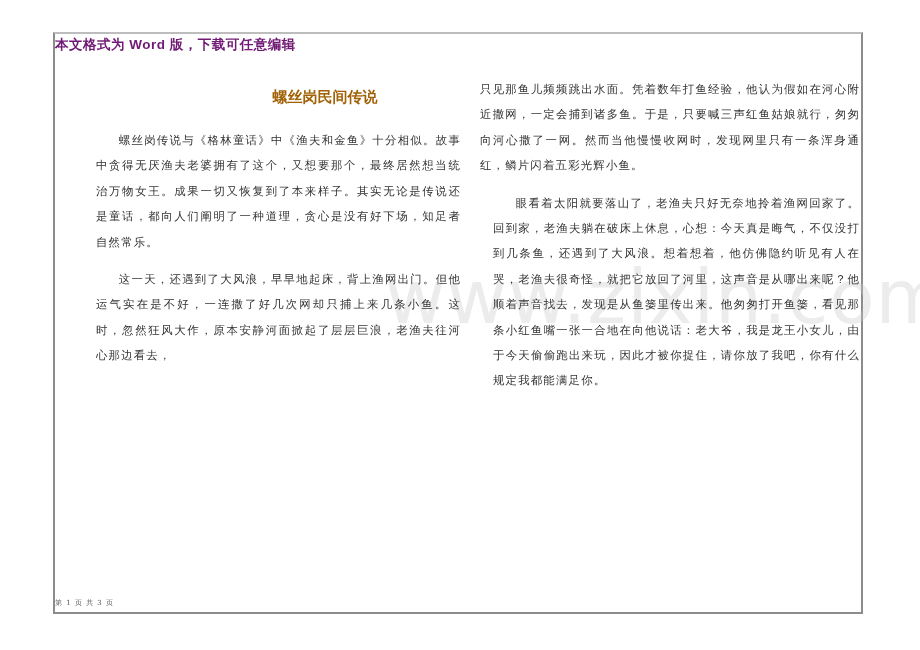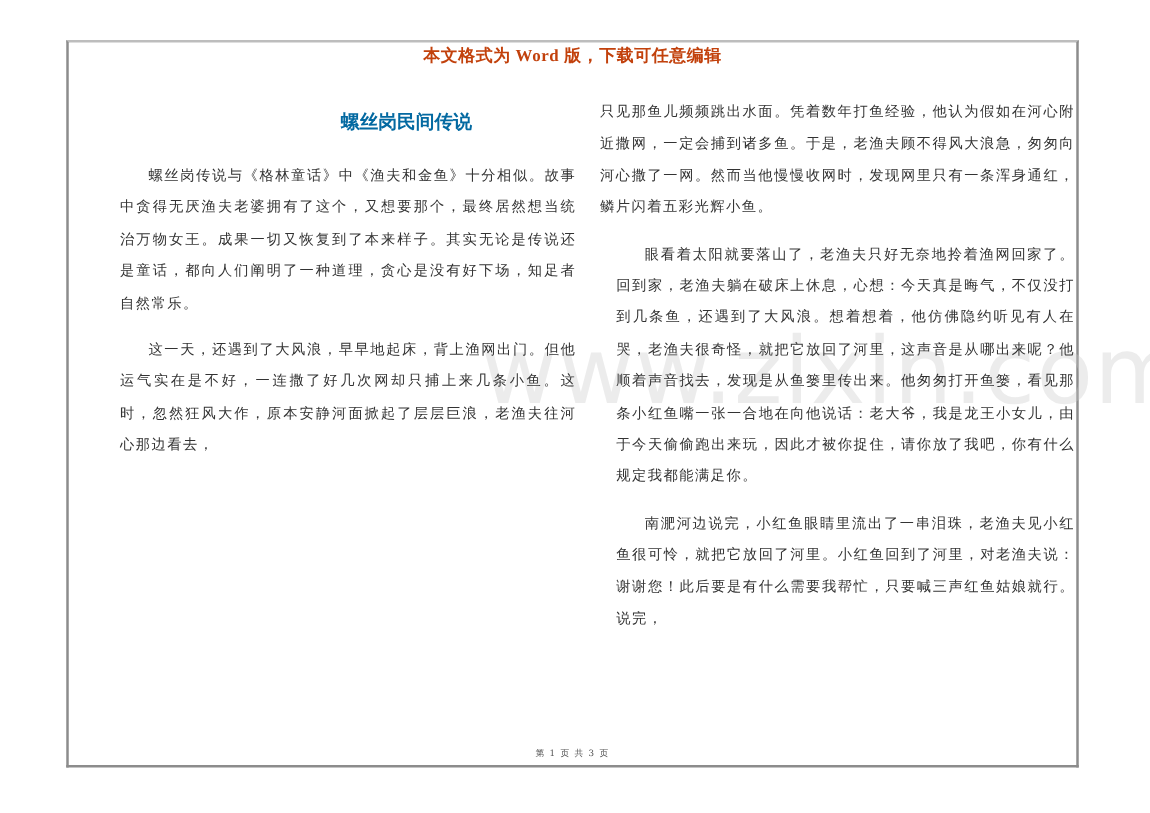--- a/index.html
+++ b/index.html
@@ -7,61 +7,60 @@
       width: 920px; height: 650px; background: #ffffff; position: relative; overflow: hidden;
       font-family: "DejaVu Serif", "Liberation Serif", serif;
     }
     .page {
       position: absolute; left: 53px; top: 32px; width: 806px; height: 578px;
       border-left: 2px solid #8c8c8c; border-right: 2px solid #8c8c8c;
       border-bottom: 2px solid #8c8c8c; border-top: 2px solid #bdbdbd;
       background: #fff;
     }
     .banner {
-      position: absolute; left: 0; right: 0; top: 2px; text-align: center;
-      color: #c2410c; font-family: Liberation Serif, serif;
+      position: absolute; left: 0; right: 0; top: 2px; 
+      color: #701a75; font-family: Liberation Sans, sans-serif;
       font-size: 13.5px; font-weight: bold; letter-spacing: 0.5px;
     }
     .title {
       position: absolute; left: 140px; top: 54px; width: 260px; text-align: center;
       font-family: "DejaVu Sans", "Liberation Sans", sans-serif;
-      font-weight: bold; font-size: 15px; color: #0369a1;
+      font-weight: bold; font-size: 15px; color: #a16207;
     }
     .col {
       position: absolute; font-size: 11.4px; color: #333; letter-spacing: 1.2px;
       line-height: 25.4px;
     }
     .col-left { left: 28px; top: 94px; width: 378px; }
     .col-right { left: 425px; top: 43px; width: 380px; }
     .para { margin: 0 0 12px 0; text-align: justify; }
     .indent { text-indent: 2em; margin-left: 13px; }
     .watermark {
       position: absolute; left: 330px; top: 220px;
       font-family: "DejaVu Sans", "Liberation Sans", sans-serif;
       font-size: 74px; color: rgba(200,200,200,0.35); letter-spacing: 1px;
       white-space: nowrap; pointer-events: none;
     }
     .footer {
-      position: absolute; left: 0; right: 0; bottom: 4px; text-align: center;
+      position: absolute; left: 0; right: 0; bottom: 4px; 
       font-size: 7px; color: #555; letter-spacing: 1px;
     }
   </style>
 </head>
 <body>
 
 <div class="page">
   <div class="banner">本文格式为 Word 版，下载可任意编辑</div>
   <div class="watermark">www.zixin.com.cn</div>
   <div class="title">螺丝岗民间传说</div>
 
   <div class="col col-left">
     <p class="para indent">螺丝岗传说与《格林童话》中《渔夫和金鱼》十分相似。故事中贪得无厌渔夫老婆拥有了这个，又想要那个，最终居然想当统治万物女王。成果一切又恢复到了本来样子。其实无论是传说还是童话，都向人们阐明了一种道理，贪心是没有好下场，知足者自然常乐。</p>
     <p class="para indent">这一天，还遇到了大风浪，早早地起床，背上渔网出门。但他运气实在是不好，一连撒了好几次网却只捕上来几条小鱼。这时，忽然狂风大作，原本安静河面掀起了层层巨浪，老渔夫往河心那边看去，</p>
   </div>
 
   <div class="col col-right">
-    <p class="para">只见那鱼儿频频跳出水面。凭着数年打鱼经验，他认为假如在河心附近撒网，一定会捕到诸多鱼。于是，老渔夫顾不得风大浪急，匆匆向河心撒了一网。然而当他慢慢收网时，发现网里只有一条浑身通红，鳞片闪着五彩光辉小鱼。</p>
+    <p class="para">只见那鱼儿频频跳出水面。凭着数年打鱼经验，他认为假如在河心附近撒网，一定会捕到诸多鱼。于是，只要喊三声红鱼姑娘就行，匆匆向河心撒了一网。然而当他慢慢收网时，发现网里只有一条浑身通红，鳞片闪着五彩光辉小鱼。</p>
     <p class="para indent">眼看着太阳就要落山了，老渔夫只好无奈地拎着渔网回家了。回到家，老渔夫躺在破床上休息，心想：今天真是晦气，不仅没打到几条鱼，还遇到了大风浪。想着想着，他仿佛隐约听见有人在哭，老渔夫很奇怪，就把它放回了河里，这声音是从哪出来呢？他顺着声音找去，发现是从鱼篓里传出来。他匆匆打开鱼篓，看见那条小红鱼嘴一张一合地在向他说话：老大爷，我是龙王小女儿，由于今天偷偷跑出来玩，因此才被你捉住，请你放了我吧，你有什么规定我都能满足你。</p>
-    <p class="para indent">南淝河边说完，小红鱼眼睛里流出了一串泪珠，老渔夫见小红鱼很可怜，就把它放回了河里。小红鱼回到了河里，对老渔夫说：谢谢您！此后要是有什么需要我帮忙，只要喊三声红鱼姑娘就行。说完，</p>
   </div>
 
   <div class="footer">第 1 页 共 3 页</div>
 </div>
 
 </body></html>

